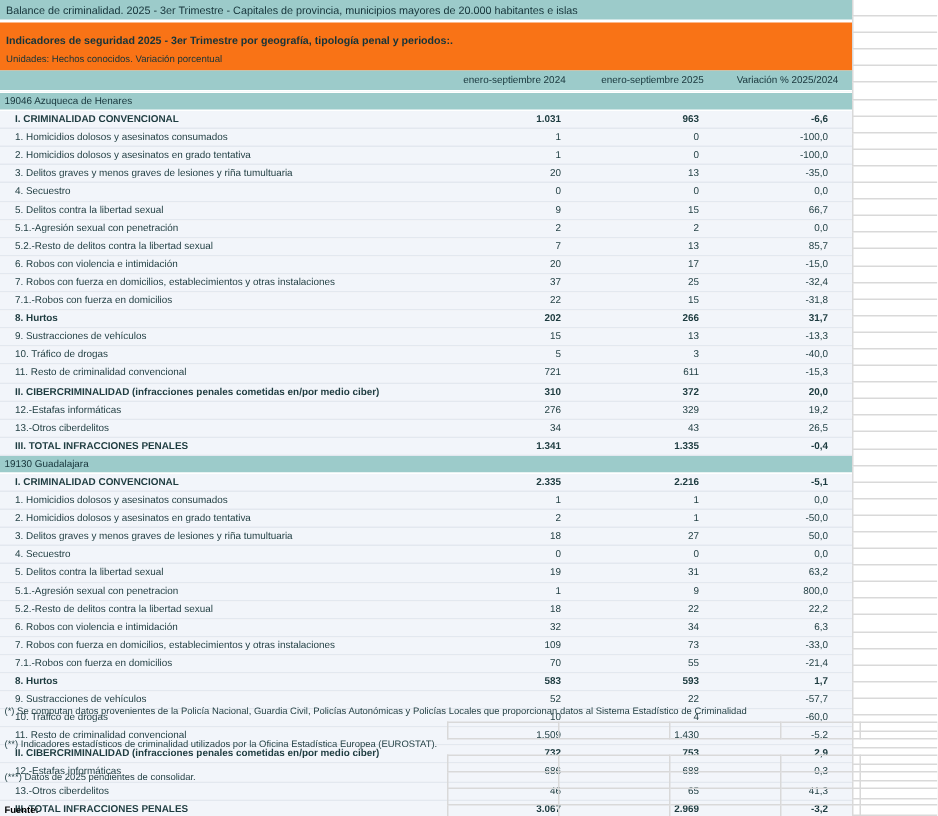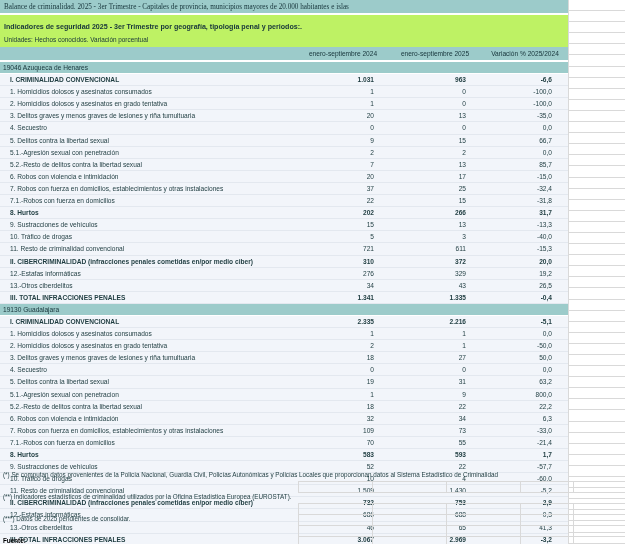--- a/index.html
+++ b/index.html
@@ -14,39 +14,39 @@
     height: 544px;
     overflow: hidden;
     background: #ffffff;
   }
 
   
   .titlebar {
     position: absolute; left: 0; top: 0; width: 568px; height: 14px;
     background: #9ccbca;
     border-bottom: 1px solid #ffffff;
-    display: flex; align-items: center; font-family: Liberation Serif, serif;
+    display: flex; align-items: center;
   }
   .titlebar span {
     padding-left: 4px; font-size: 7.2px; color: #16343a; white-space: nowrap;
   }
   
   .rightcol {
     position: absolute; left: 568px; top: 0; width: 57px; height: 544px;
     background: #ffffff;
   }
   .rightcol .rrow {
     height: 11.1px; border-bottom: 1px solid #d9d9d9;
     border-left: 1px solid #d9d9d9;
   }
 
   
   .subtitle {
     position: absolute; left: 0; top: 15px; width: 568px; height: 32px;
-    background: #bef264;
+    background: #f97316;
   }
   .subtitle .l1 { position: absolute; left: 4px; top: 8px;  font-size: 7.1px; color: #16343a; font-weight: bold; white-space: nowrap; }
   .subtitle .l2 { position: absolute; left: 4px; top: 21px; font-size: 6.4px; color: #16343a; white-space: nowrap; }
 
   
   .colhead {
     position: absolute; left: 0; top: 47px; width: 568px; height: 14px;
     background: #9ccbca;
     border-bottom: 1px solid #ffffff;
   }

